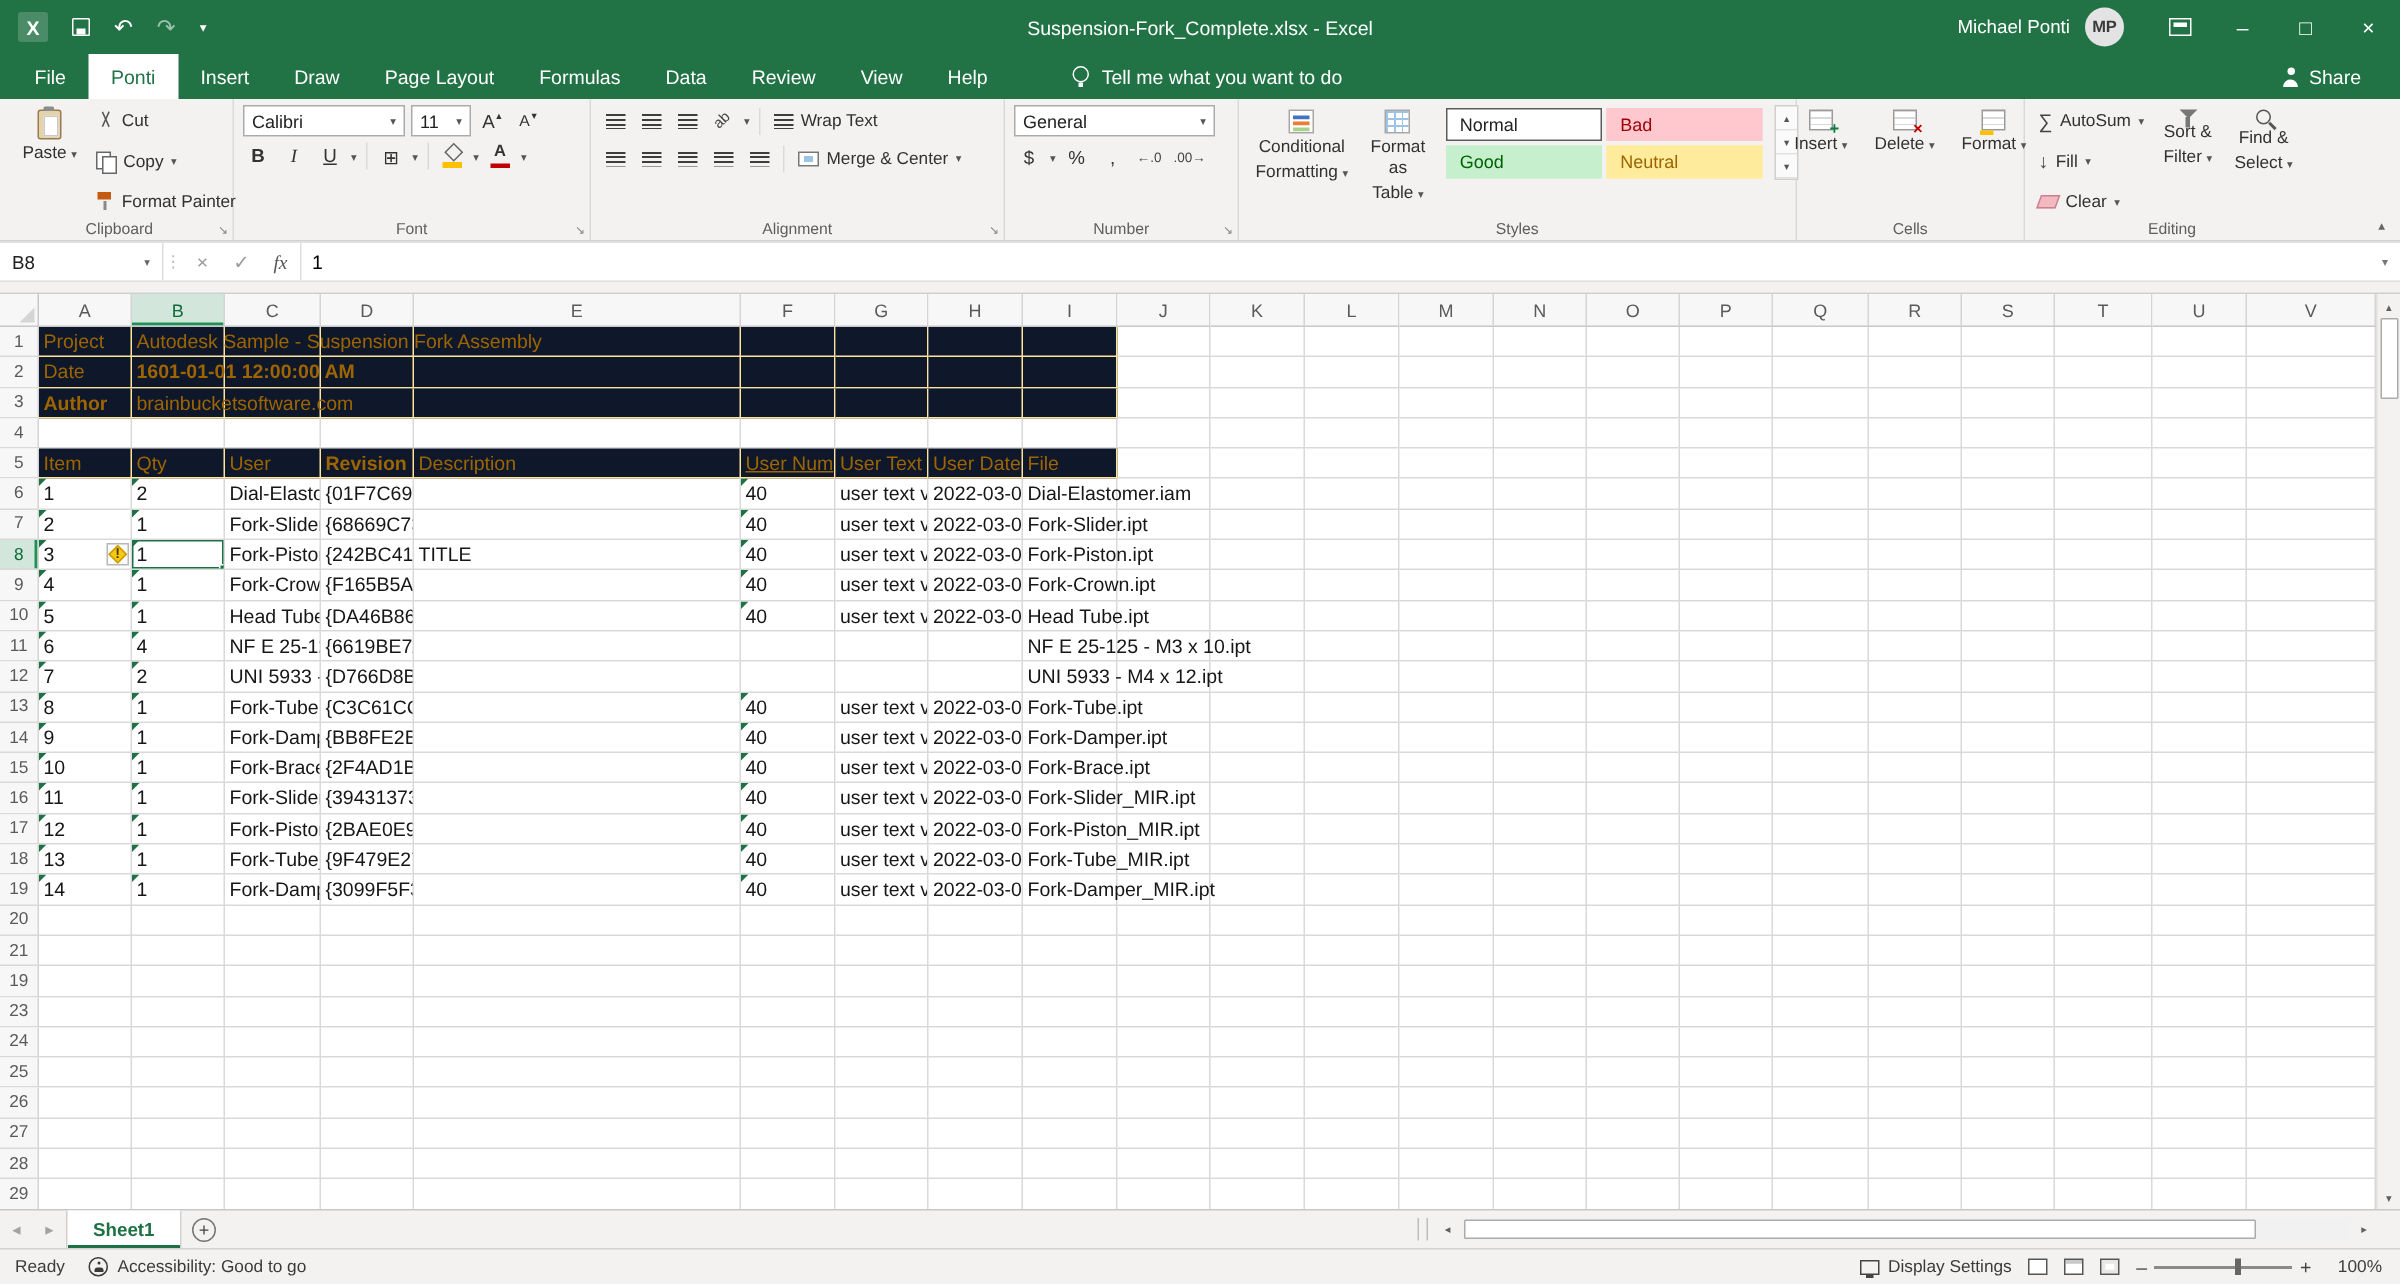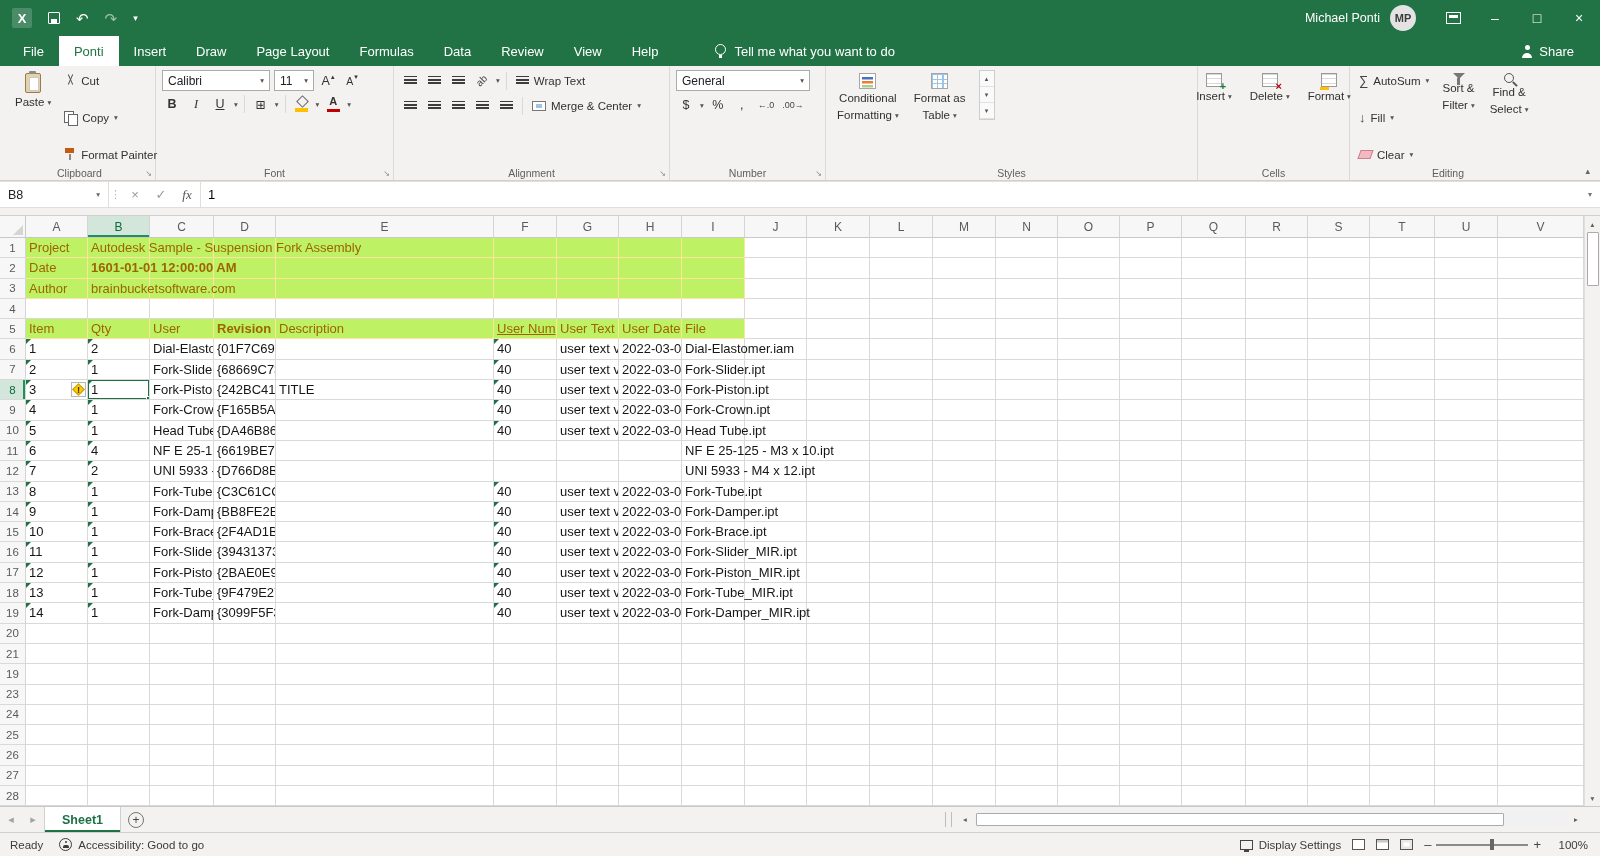--- a/index.html
+++ b/index.html
@@ -36,21 +36,21 @@
   .person{width:10px;height:10px;position:relative;display:block}
   .person::before{content:"";position:absolute;top:-1px;left:2.5px;width:5px;height:5px;border-radius:50%;background:#fff}
   .person::after{content:"";position:absolute;bottom:-2px;left:0;width:10px;height:5px;border-radius:5px 5px 0 0;background:#fff}
 
   
   .ribbon{flex:0 0 94px;background:#F3F2F1;border-bottom:1px solid #D2D0CE;display:flex;position:relative;padding-left:4px}
   .grp{position:relative;border-right:1px solid #DCDAD8;display:flex;flex-direction:column;padding:4px 6px 15px}
   .grp-label{position:absolute;bottom:1px;left:0;right:0;text-align:center;font-size:10.5px;color:#605E5C}
   .dlg{position:absolute;right:3px;bottom:2px;font-size:8px;color:#8a8a8a;font-style:normal}
   .grp-body{display:flex;gap:5px;flex:1;align-items:flex-start}
-  .vcol{display:flex;flex-direction:column;gap:16px}
+  .vcol{display:flex;flex-direction:column;gap:6px}
   .rrow{display:flex;align-items:center;gap:4px}
   .bigbtn{display:flex;flex-direction:column;align-items:center;gap:3px;padding:3px 5px;font-size:11.5px;color:#323130;text-align:center;line-height:1.2}
   .smbtn{display:flex;align-items:center;gap:5px;font-size:11.5px;color:#323130;padding:1px 3px;height:21px;white-space:nowrap}
   .l2{display:flex;align-items:center;gap:3px}
   .dd{font-size:7.5px;color:#555}
   .combo{background:#fff;border:1px solid #ABABAB;height:21px;display:flex;align-items:center;justify-content:space-between;padding:0 5px;font-size:12px;color:#222;gap:4px}
   .w110{width:108px}.w40{width:40px}.w130{width:134px}
   .tbtn{min-width:20px;height:20px;display:flex;align-items:center;justify-content:center;font-size:12.5px;color:#333;padding:0 2px;gap:1px}
   .bld{font-weight:bold}
   .itl{font-style:italic;font-family:"Liberation Serif",serif}
@@ -121,21 +121,21 @@
   .sheet{flex:1;overflow:hidden}
   .ghead{display:flex;height:22px}
   .corner{width:26px;flex:none;border-right:1px solid #C8C8C8;border-bottom:1px solid #C8C8C8;background:#F7F7F7;position:relative}
   .corner::after{content:"";position:absolute;right:2px;bottom:2px;border-left:10px solid transparent;border-bottom:10px solid #D5D5D5}
   .ch{flex:none;border-right:1px solid #D4D4D4;border-bottom:1px solid #C8C8C8;background:#F7F7F7;color:#5A5A5A;font-size:12px;display:flex;align-items:center;justify-content:center}
   .ch.hl{background:#D2E6DC;color:#0E6B39;box-shadow:inset 0 -2px 0 #1E9254}
   .grow{display:flex;height:20.3px}
   .rh{width:26px;flex:none;border-right:1px solid #D4D4D4;border-bottom:1px solid #D9D9D9;background:#F7F7F7;color:#5A5A5A;font-size:11.5px;display:flex;align-items:center;justify-content:center}
   .rh.hl{background:#D2E6DC;color:#0E6B39;box-shadow:inset -2px 0 0 #1E9254}
   .cell{flex:none;border-right:1px solid #D9D9D9;border-bottom:1px solid #D9D9D9;font-size:13px;color:#161616;position:relative;overflow:hidden;padding:0 3px;line-height:19.3px;white-space:nowrap}
-  .cell.band{background:#bef264;border-right-color:#FFE59C;border-bottom-color:#FFE59C;color:#9C6500}
+  .cell.band{background:#0f172a;border-right-color:#FFE59C;border-bottom-color:#FFE59C;color:#9C6500}
   .cell.spill{overflow:visible}
   .sp{position:absolute;left:3px;top:0;z-index:3;white-space:nowrap;line-height:19.3px}
   .tri{position:absolute;left:0;top:0;width:0;height:0;border-top:5px solid #1E7145;border-right:5px solid transparent;z-index:2}
   .selbox{position:absolute;inset:-1px;border:2px solid #1E7145;z-index:4;pointer-events:none}
   .fillh{position:absolute;right:-3px;bottom:-3px;width:6px;height:6px;background:#1E7145;border:1px solid #fff;z-index:5}
   .smarttag{position:absolute;right:1px;top:2px;width:15px;height:15px;background:#FBFBFB;border:1px solid #B8B8B8;z-index:4;display:flex;align-items:center;justify-content:center}
   .smarttag i{position:absolute;width:9px;height:9px;background:#F7C910;transform:rotate(45deg);border:1px solid #C79A00}
   .smarttag b{position:relative;font-size:9.5px;color:#4a3800;z-index:1}
   .vscroll{width:16px;flex:none;background:#F3F2F1;border-left:1px solid #E1DFDD;display:flex;flex-direction:column;align-items:center}
   .sb-btn{height:16px;width:16px;display:flex;align-items:center;justify-content:center;color:#606060;font-size:7.5px}
@@ -181,20 +181,21 @@
   <div class="titlebar">
     <div class="tb-left">
       <span class="xl-logo">X</span>
       <span class="qat-ic">
           <i class="floppy"></i>
         </span>
       <span class="qat-ic">↶</span>
       <span class="qat-ic dim">↷</span>
       <span class="qat-ic qat-sm">▾</span>
     </div>
+    <div class="tb-title">Suspension-Fork_Complete.xlsx  -  Excel</div>
     <div class="tb-right">
       <span class="tb-user">Michael Ponti</span>
       <span class="avatar">MP</span>
       <span class="tb-btn">
           <i class="rdo-ic"></i>
         </span>
       <span class="tb-btn">–</span>
       <span class="tb-btn">□</span>
       <span class="tb-btn">×</span>
     </div>
@@ -377,20 +378,26 @@
             </span>
         </div>
         <div class="bigbtn">
           <i class="mi mi-fat"></i>
           <span>Format as</span>
           <span class="l2">
               <span>Table</span>
               <span class="dd">▾</span>
             </span>
         </div>
+        <div class="gallery" id="style-gallery">
+            <div class="chip chip-normal chip-sel">Normal</div>
+            <div class="chip chip-bad">Bad</div>
+            <div class="chip chip-good">Good</div>
+            <div class="chip chip-neutral">Neutral</div>
+          </div>
         <div class="gal-arrows">
           <span>▴</span>
           <span>▾</span>
           <span>▾</span>
         </div>
       </div>
       <div class="grp-label">Styles</div>
     </div>
 
     <div class="grp" style="width:152px">
@@ -552,21 +559,21 @@
           <div class="cell" style="width: 62px;"></div>
           <div class="cell" style="width: 64px;"></div>
           <div class="cell" style="width: 62px;"></div>
           <div class="cell" style="width: 62px;"></div>
           <div class="cell" style="width: 65px;"></div>
           <div class="cell" style="width: 63px;"></div>
           <div class="cell" style="width: 86px;"></div>
         </div>
         <div class="grow">
           <div class="rh">3</div>
-          <div class="cell band" style="width: 62px;">Author</div>
+          <div class="cell band" style="width: 62px; font-weight: bold;">Author</div>
           <div class="cell band spill" style="width: 62px;">
             <span class="sp">brainbucketsoftware.com</span>
           </div>
           <div class="cell band" style="width: 64px;"></div>
           <div class="cell band" style="width: 62px;"></div>
           <div class="cell band" style="width: 218px;"></div>
           <div class="cell band" style="width: 63px;"></div>
           <div class="cell band" style="width: 62px;"></div>
           <div class="cell band" style="width: 63px;"></div>
           <div class="cell band" style="width: 63px;"></div>

